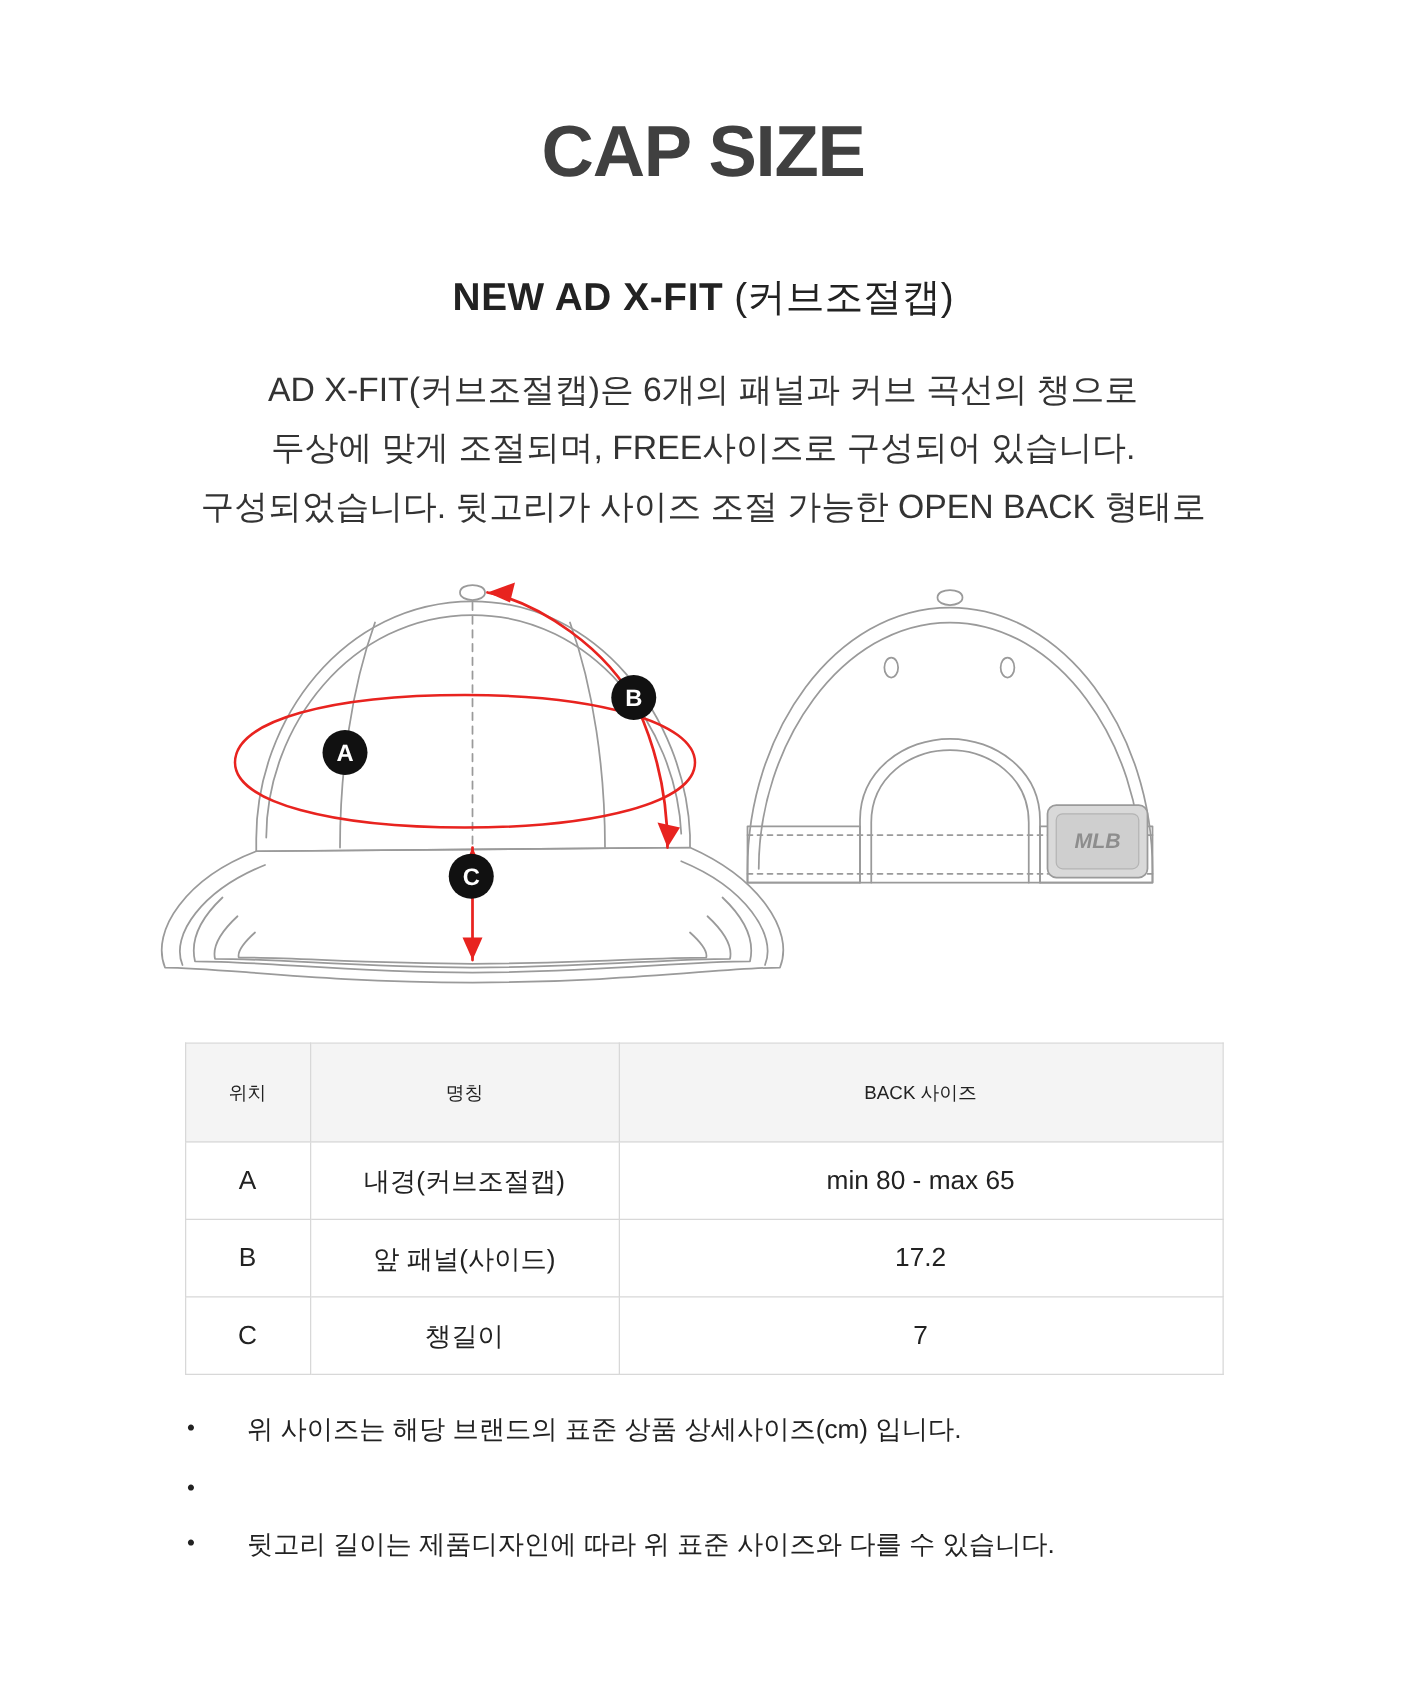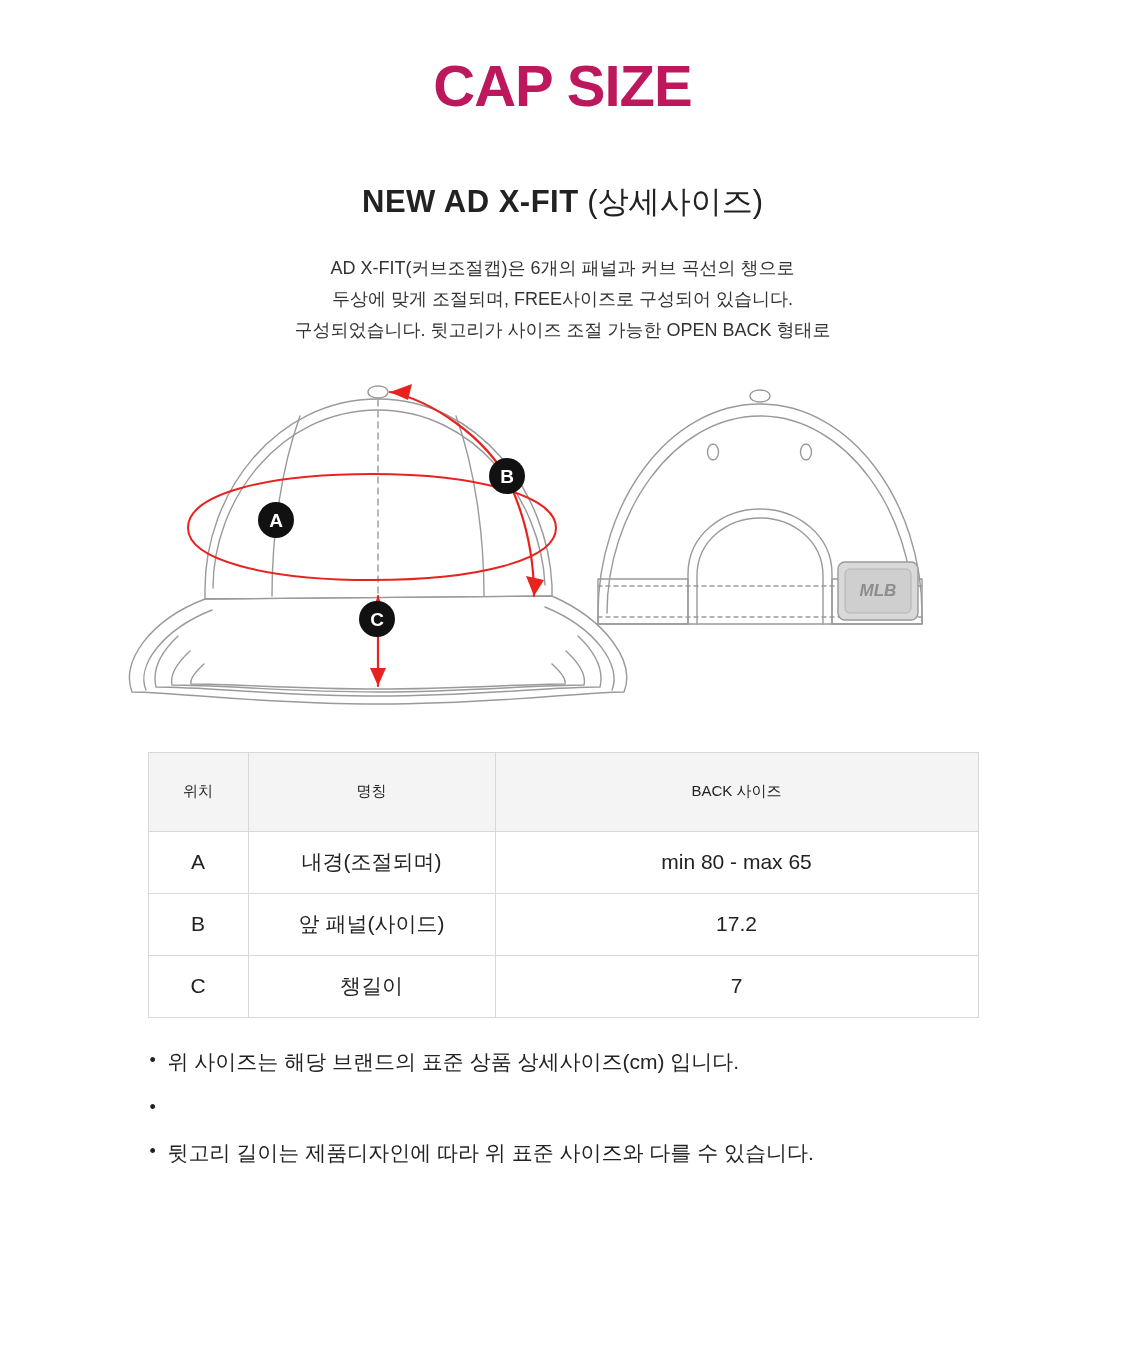--- a/index.html
+++ b/index.html
@@ -19,39 +19,39 @@
     width: 1125px;
     height: 1363px;
     position: relative;
     box-sizing: border-box;
   }
   .title {
     text-align: center;
     font-size: 58px;
     font-weight: bold;
     letter-spacing: -1px;
-    margin-top: 52px;
-    color: #be185d;
+    margin-top: 88px;
+    color: #404040;
   }
   .subtitle {
     text-align: center;
     font-size: 31px;
     margin-top: 62px;
     color: #222;
   }
   .subtitle .strong {
     font-weight: bold;
     letter-spacing: 0.5px;
   }
   .subtitle .paren {
     font-weight: normal;
   }
   .desc {
     text-align: center;
-    font-size: 18px;
+    font-size: 27px;
     line-height: 1.72;
     color: #333;
     margin-top: 30px;
     padding: 0 60px;
   }
   .desc div { white-space: nowrap; }
 
   .diagram {
     position: relative;
     width: 1125px;
@@ -102,32 +102,32 @@
     margin-bottom: 16px;
   }
   .bullet {
     width: 18px;
     flex: 0 0 18px;
     color: #222;
     font-size: 18px;
     line-height: 1.5;
     padding-top: 1px;
   }
-  .note-text { line-height: 1.5; }
+  .note-text { line-height: 1.5; margin-left: 30px; }
 </style>
 </head>
 <body>
 
 <div class="page">
 
   <div class="title">CAP SIZE</div>
 
   <div class="subtitle">
     <span class="strong">NEW  AD X-FIT</span>
-    <span class="paren">(상세사이즈)</span>
+    <span class="paren">(커브조절캡)</span>
   </div>
 
   <div class="desc">
     <div>AD X-FIT(커브조절캡)은 6개의 패널과 커브 곡선의 챙으로</div>
     <div>두상에 맞게 조절되며, FREE사이즈로 구성되어 있습니다.</div>
     <div>구성되었습니다. 뒷고리가 사이즈 조절 가능한 OPEN BACK 형태로</div>
   </div>
 
   <div class="diagram">
     <svg width="1125" height="360" viewBox="0 0 1125 360" xmlns="http://www.w3.org/2000/svg">
@@ -218,21 +218,21 @@
       <thead>
         <tr>
           <th>위치</th>
           <th>명칭</th>
           <th>BACK 사이즈</th>
         </tr>
       </thead>
       <tbody>
         <tr>
           <td>A</td>
-          <td>내경(조절되며)</td>
+          <td>내경(커브조절캡)</td>
           <td>min 80  - max 65</td>
         </tr>
         <tr>
           <td>B</td>
           <td>앞 패널(사이드)</td>
           <td>17.2</td>
         </tr>
         <tr>
           <td>C</td>
           <td>챙길이</td>

